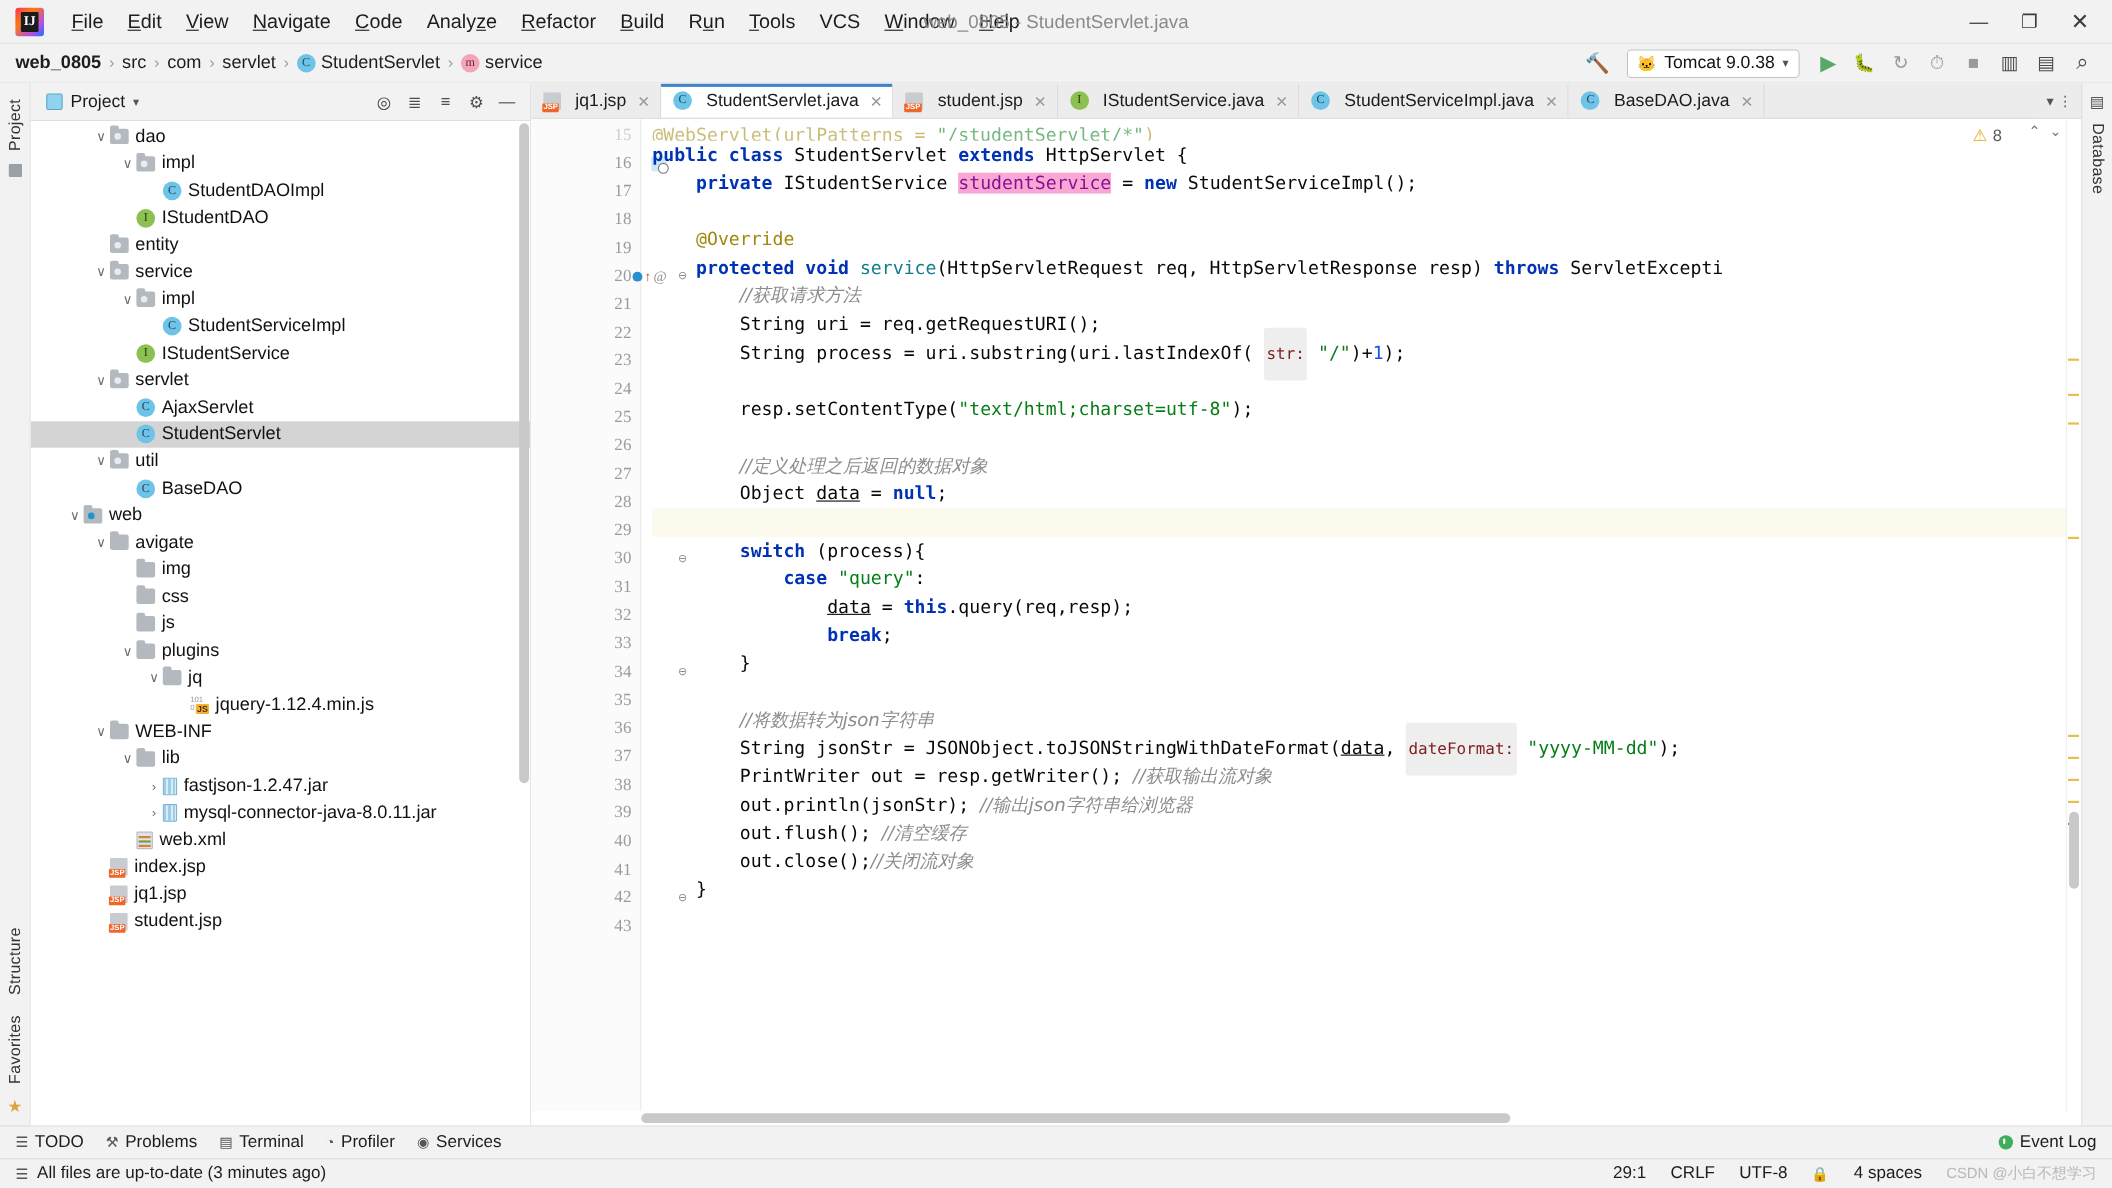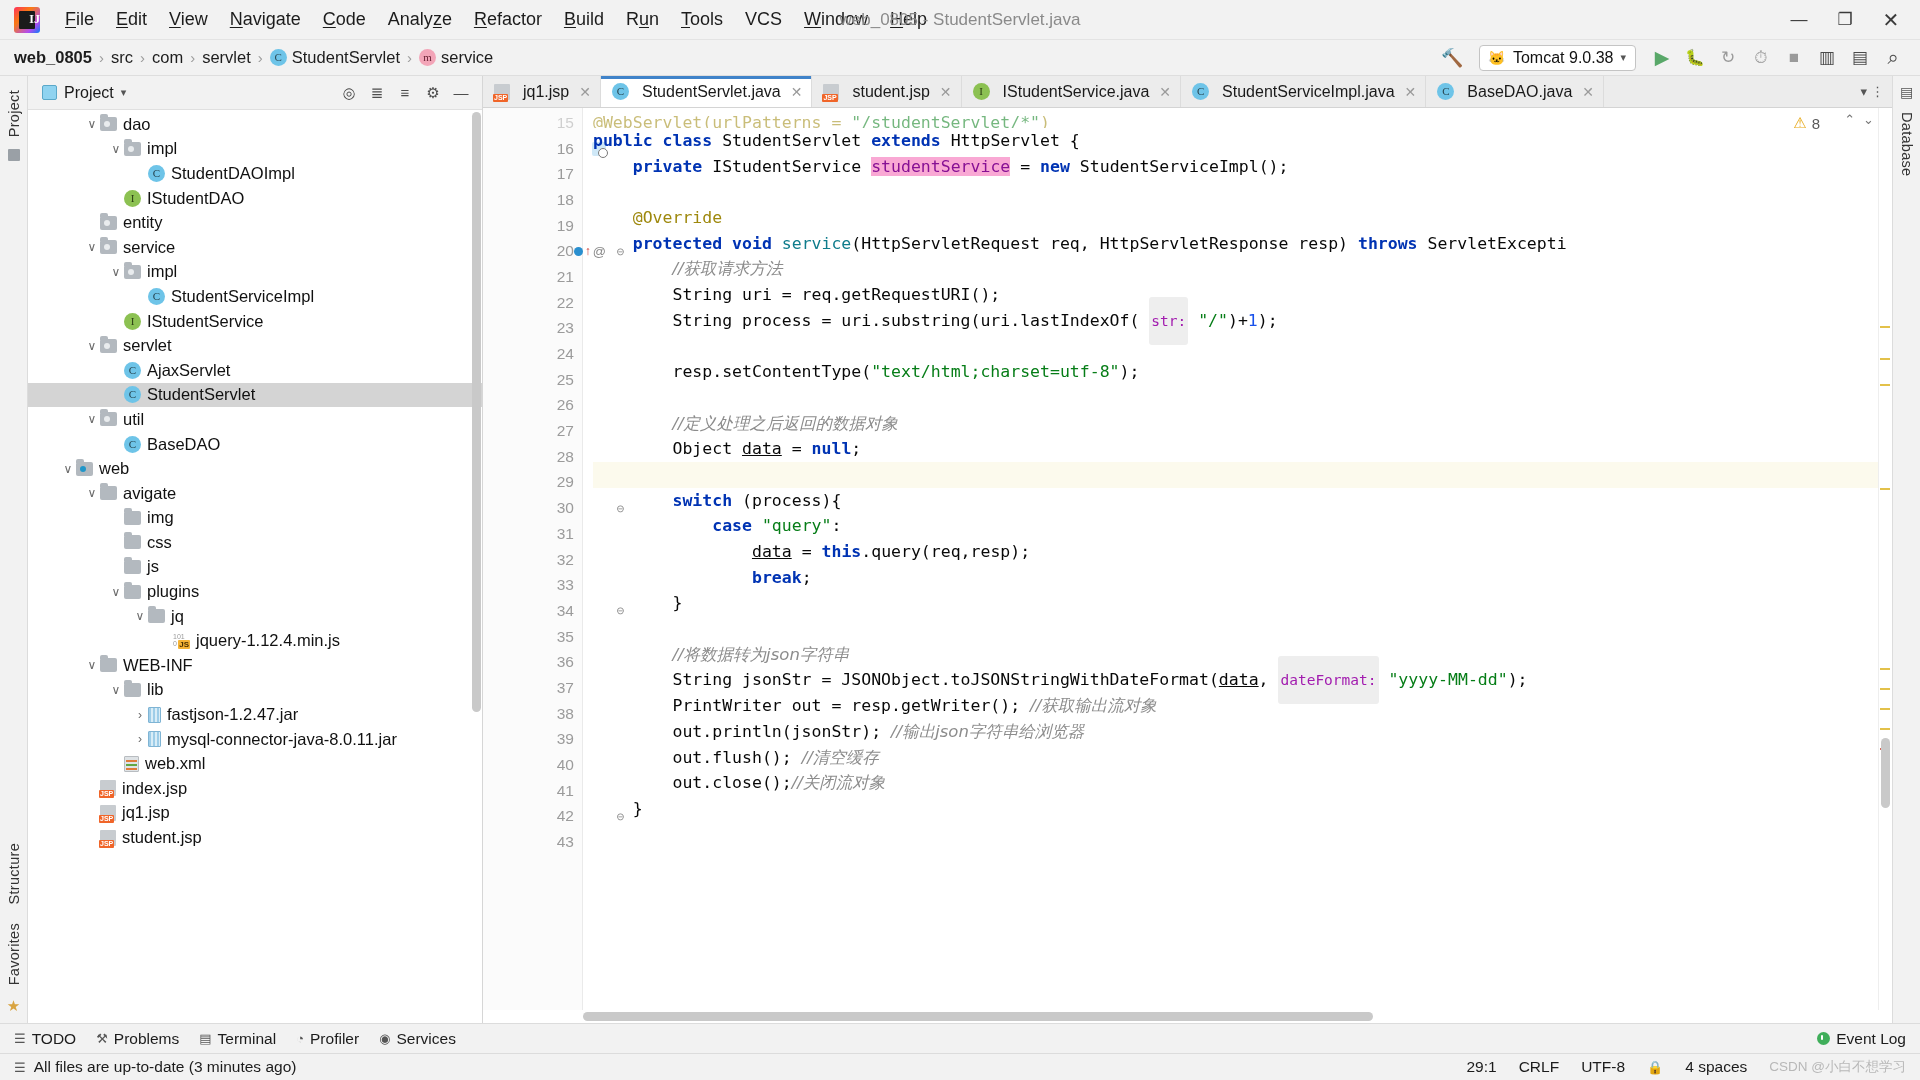--- a/index.html
+++ b/index.html
@@ -24,21 +24,21 @@
     width: 26px; height: 26px; margin-right: 14px; position: relative; flex: 0 0 26px;
     border-radius: 3px; overflow: hidden;
     background: linear-gradient(135deg,#fe315d 0%,#f97a12 35%,#b24cf0 75%,#087cfa 100%);
   }
   .ij-logo::after {
     content: ""; position: absolute; left: 5px; top: 4px; right: 5px; bottom: 4px;
     background: #1b1b1b; border-radius: 1px;
   }
   .ij-logo .ij-letter {
     position: absolute; z-index: 2; left: 0; right: 0; top: 4px;
-    text-align: right; color: #fff; font-size: 12px; font-weight: bold;
+    text-align: center; color: #fff; font-size: 12px; font-weight: bold;
     font-family: "Liberation Serif", serif; line-height: 17px;
   }
   .menu-item {
     font-size: 18px; padding: 2px 11px; color: #1c1c1c; cursor: default;
     white-space: nowrap;
   }
   .menu-item u { text-decoration: underline; text-underline-offset: 2px; }
   .win-title {
     position: absolute; left: 0; right: 0; text-align: center;
     font-size: 17px; color: #8a8a8a; pointer-events: none;
@@ -197,21 +197,21 @@
   }
   .etab .x { color: #9a9a9a; font-size: 14px; margin-left: 3px; }
   .tabbar-right { margin-left: auto; display: flex; align-items: center; gap: 4px; padding: 0 8px;
      background: #ececec; }
   .tb-sm { font-size: 13px; color: #555; }
 
   .editor-body { flex: 1 1 auto; display: flex; min-height: 0; position: relative; background: #fff;
      overflow: hidden; }
   .gutter {
     width: 100px; flex: 0 0 100px; background: #fbfbfb; border-right: 1px solid #eaeaea;
-    font-family: Liberation Sans, sans-serif; font-size: 15.5px; color: #9b9b9b;
+    font-family: Liberation Serif, serif; font-size: 15.5px; color: #9b9b9b;
     padding-top: 2px; position: relative;
   }
   .gline { height: 25.7px; display: flex; align-items: center; justify-content: flex-end; padding-right: 8px;
      position: relative; }
   .gmark { position: absolute; right: -24px; display: flex; align-items: center; gap: 2px; }
   .fold {
     position: absolute; right: -44px; width: 11px; height: 11px; color: #8a8a8a; font-size: 10px;
     display: flex; align-items: center; justify-content: center;
   }
   .ovr-ico { width: 14px; height: 14px; background: #cfe8f7; border-radius: 2px; position: relative; }
@@ -228,21 +228,21 @@
   }
   .cl { height: 25.7px; }
   .cl.cursorline { background: #fcfaed; }
   .kw { color: #0033b3; font-weight: bold; }
   .typ { color: #0f7c8c; }
   .fld-hl { color: #871094; background: #f9a8d4; }
   .str { color: #067d17; }
   .num { color: #1750eb; }
   .cmt { color: #8c8c8c; font-style: italic; }
   .anno { color: #9e880d; }
-  .hint { color: #a21caf; background: #eeeeee; border-radius: 3px; padding: 16px 2px; font-size: 14.5px; }
+  .hint { color: #7f1d1d; background: #eeeeee; border-radius: 3px; padding: 16px 2px; font-size: 14.5px; }
   .cm-zh { font-family: "DejaVu Sans", sans-serif; font-style: italic; }
 
   .warn-badge {
     position: absolute; right: 72px; top: 6px; display: flex; align-items: center; gap: 5px;
     font-size: 15px; color: #5a5a5a;
   }
   .warn-tri { color: #e6a817; font-size: 15px; }
   .insp-nav { position: absolute; right: 18px; top: 4px; display: flex; gap: 8px; color: #777;
      font-size: 13px; }
   .right-marks { position: absolute; right: 0; top: 0; bottom: 0; width: 14px; background: #fff;

